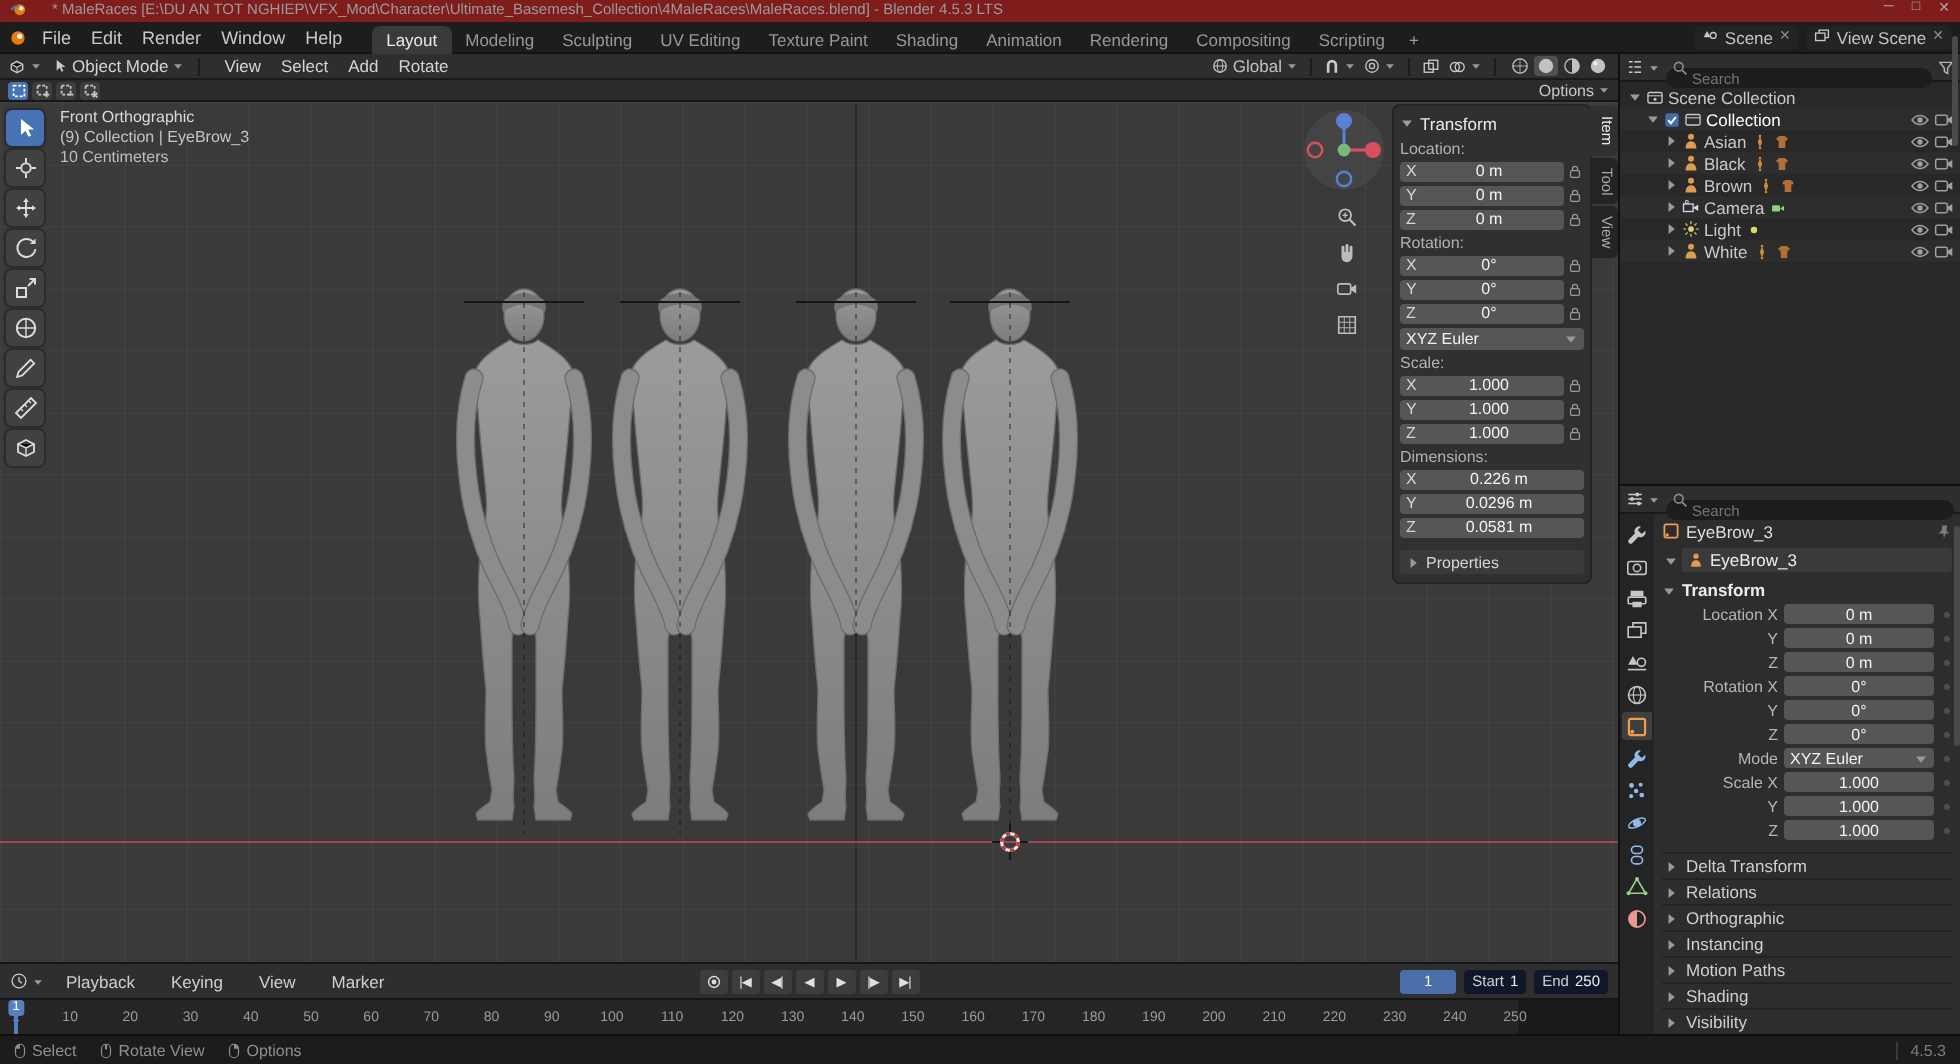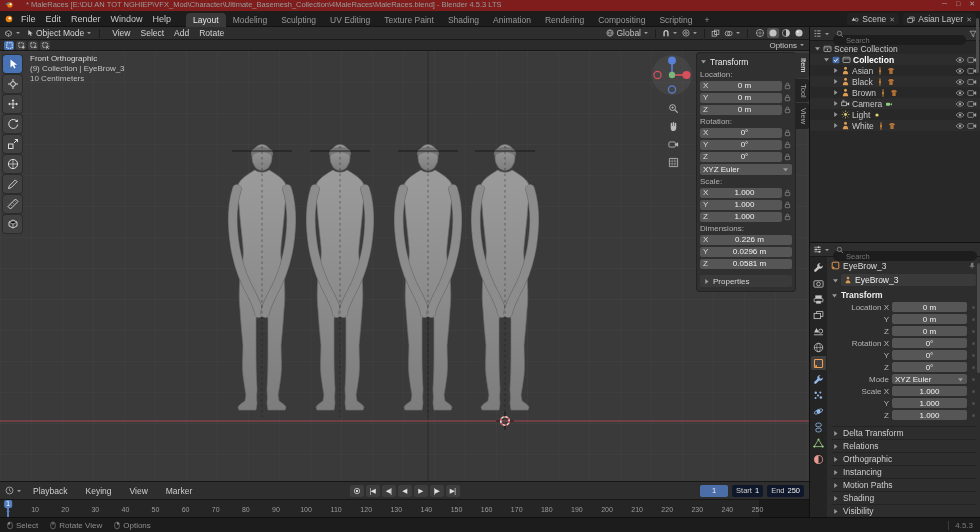--- a/index.html
+++ b/index.html
@@ -11,21 +11,21 @@
 .winbtns{margin-left:auto;display:flex;gap:9px;font-size:7px;color:#aaa}
 
 .topbar{height:16px;background:#1d1d1d;display:flex;align-items:center;font-size:9px;color:#c9c9c9;padding:0 4px;border-bottom:1px solid #121212}
 .menus{display:flex;align-items:center}
 .menu{padding:1px 5px;border-radius:2px}
 .ws-tabs{display:flex;align-items:flex-end;margin-left:10px;height:16px}
 .ws{padding:2px 7px 2px;color:#989898;font-size:8.5px;white-space:nowrap}
 .ws.active{background:#3a3a3a;color:#e8e8e8;border-radius:4px 4px 0 0}
 .ws.add{color:#9a9a9a;padding:2px 5px}
 .topbar-right{margin-left:auto;display:flex;align-items:center;gap:4px;font-size:8.5px;color:#c5c5c5}
-.tb-chip{display:flex;align-items:flex-end;gap:3px;padding:1px 4px;background:#232323;border-radius:3px}
+.tb-chip{display:flex;align-items:flex-start;gap:3px;padding:1px 4px;background:#232323;border-radius:3px}
 .tb-x{color:#8d8d8d;font-size:7px}
 
 .main{display:flex;height:490px}
 .left{width:810px;display:flex;flex-direction:column;border-right:1px solid #101010}
 .right{width:170px;display:flex;flex-direction:column;background:#701a75}
 
 .vph{height:13px;background:#2e2e2e;display:flex;align-items:center;gap:5px;padding:0 4px;font-size:8.5px;color:#d4d4d4;border-bottom:1px solid #1a1a1a}
 .vph .lab{display:flex;align-items:center;gap:2px;white-space:nowrap}
 .vsep{width:1px;height:9px;background:#1d1d1d;margin:0 2px}
 .hright{margin-left:auto;display:flex;align-items:center;gap:4px;color:#c2c2c2}
@@ -188,21 +188,21 @@
         <span>Scene</span>
         <span class="tb-x">✕</span>
       </span>
       <span class="tb-chip">
         <span>
             <svg width="8" height="8" viewBox="0 0 12 12">
               <rect x="1.2" y="3.8" width="7" height="5.6" fill="none" stroke="#c9c9c9"></rect>
               <path d="M3.8 3.8V1.6h7v5.6H8.2" fill="none" stroke="#c9c9c9"></path>
             </svg>
           </span>
-        <span>Asian Layer</span>
+        <span>View Scene</span>
         <span class="tb-x">✕</span>
       </span>
     </span>
   </div>
 
   <div class="main">
 
     <div class="left">
 
       <div class="vph">
@@ -757,21 +757,21 @@
               <span class="oicn icn-scene-collection">
                 <svg viewBox="0 0 12 12" width="9" height="9">
                   <rect x="1.3" y="3" width="9.4" height="7" rx="1" fill="none" stroke="currentColor" stroke-width=".9"></rect>
                   <path d="M1.3 5.2h9.4" stroke="currentColor" stroke-width=".7"></path>
                   <circle cx="6" cy="7.5" r="1" fill="currentColor"></circle>
                 </svg>
               </span>
               <span class="olbl">Scene Collection</span>
               <span class="ospace"></span>
             </div>
-            <div class="orow" style="padding-left: 12px; font-weight: bold;">
+            <div class="orow" style="padding-left: 12px;">
               <span class="oexp">
                 <svg viewBox="0 0 8 8" width="7" height="7">
                   <path d="M1.2 2.6h5.6L4 6.2z" fill="currentColor"></path>
                 </svg>
               </span>
               <span class="ochk" style="display:flex">
                 <svg viewBox="0 0 10 10" width="8" height="8">
                   <rect x=".8" y=".8" width="8.4" height="8.4" rx="1.6" fill="#446ca8"></rect>
                   <path d="M2.6 5.1l1.7 1.9 3.1-3.8" fill="none" stroke="#fff" stroke-width="1.2"></path>
                 </svg>

